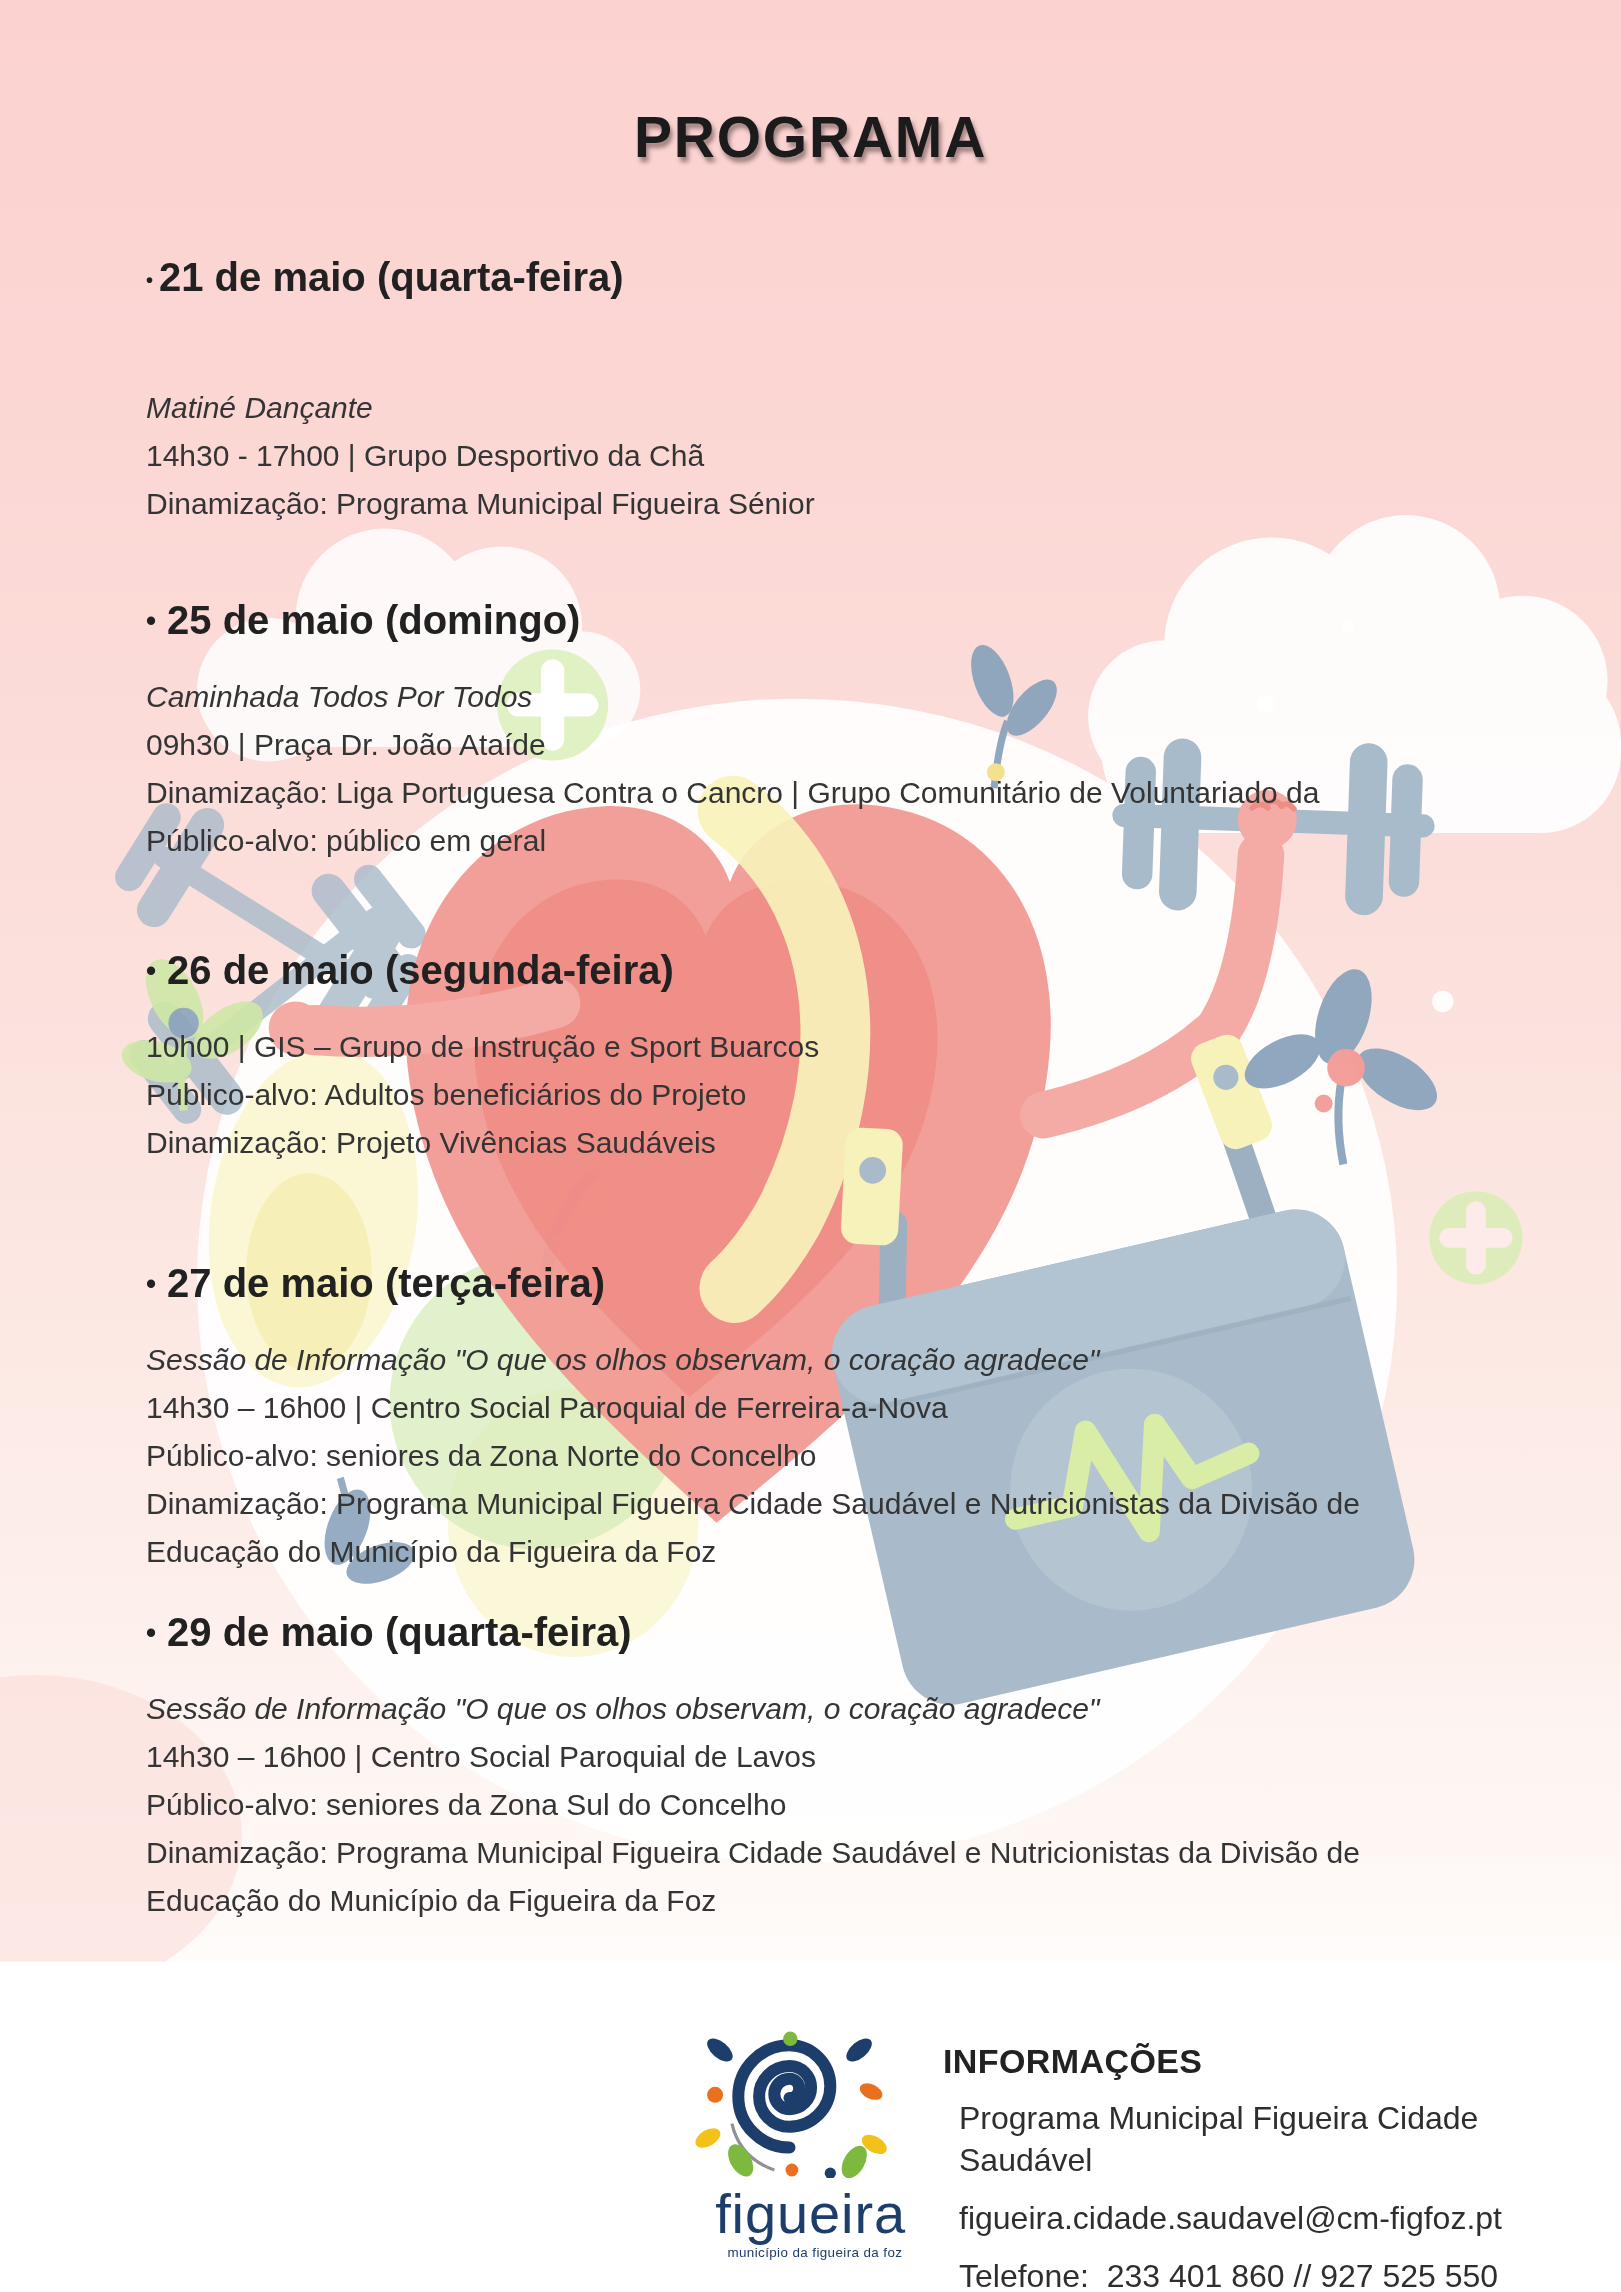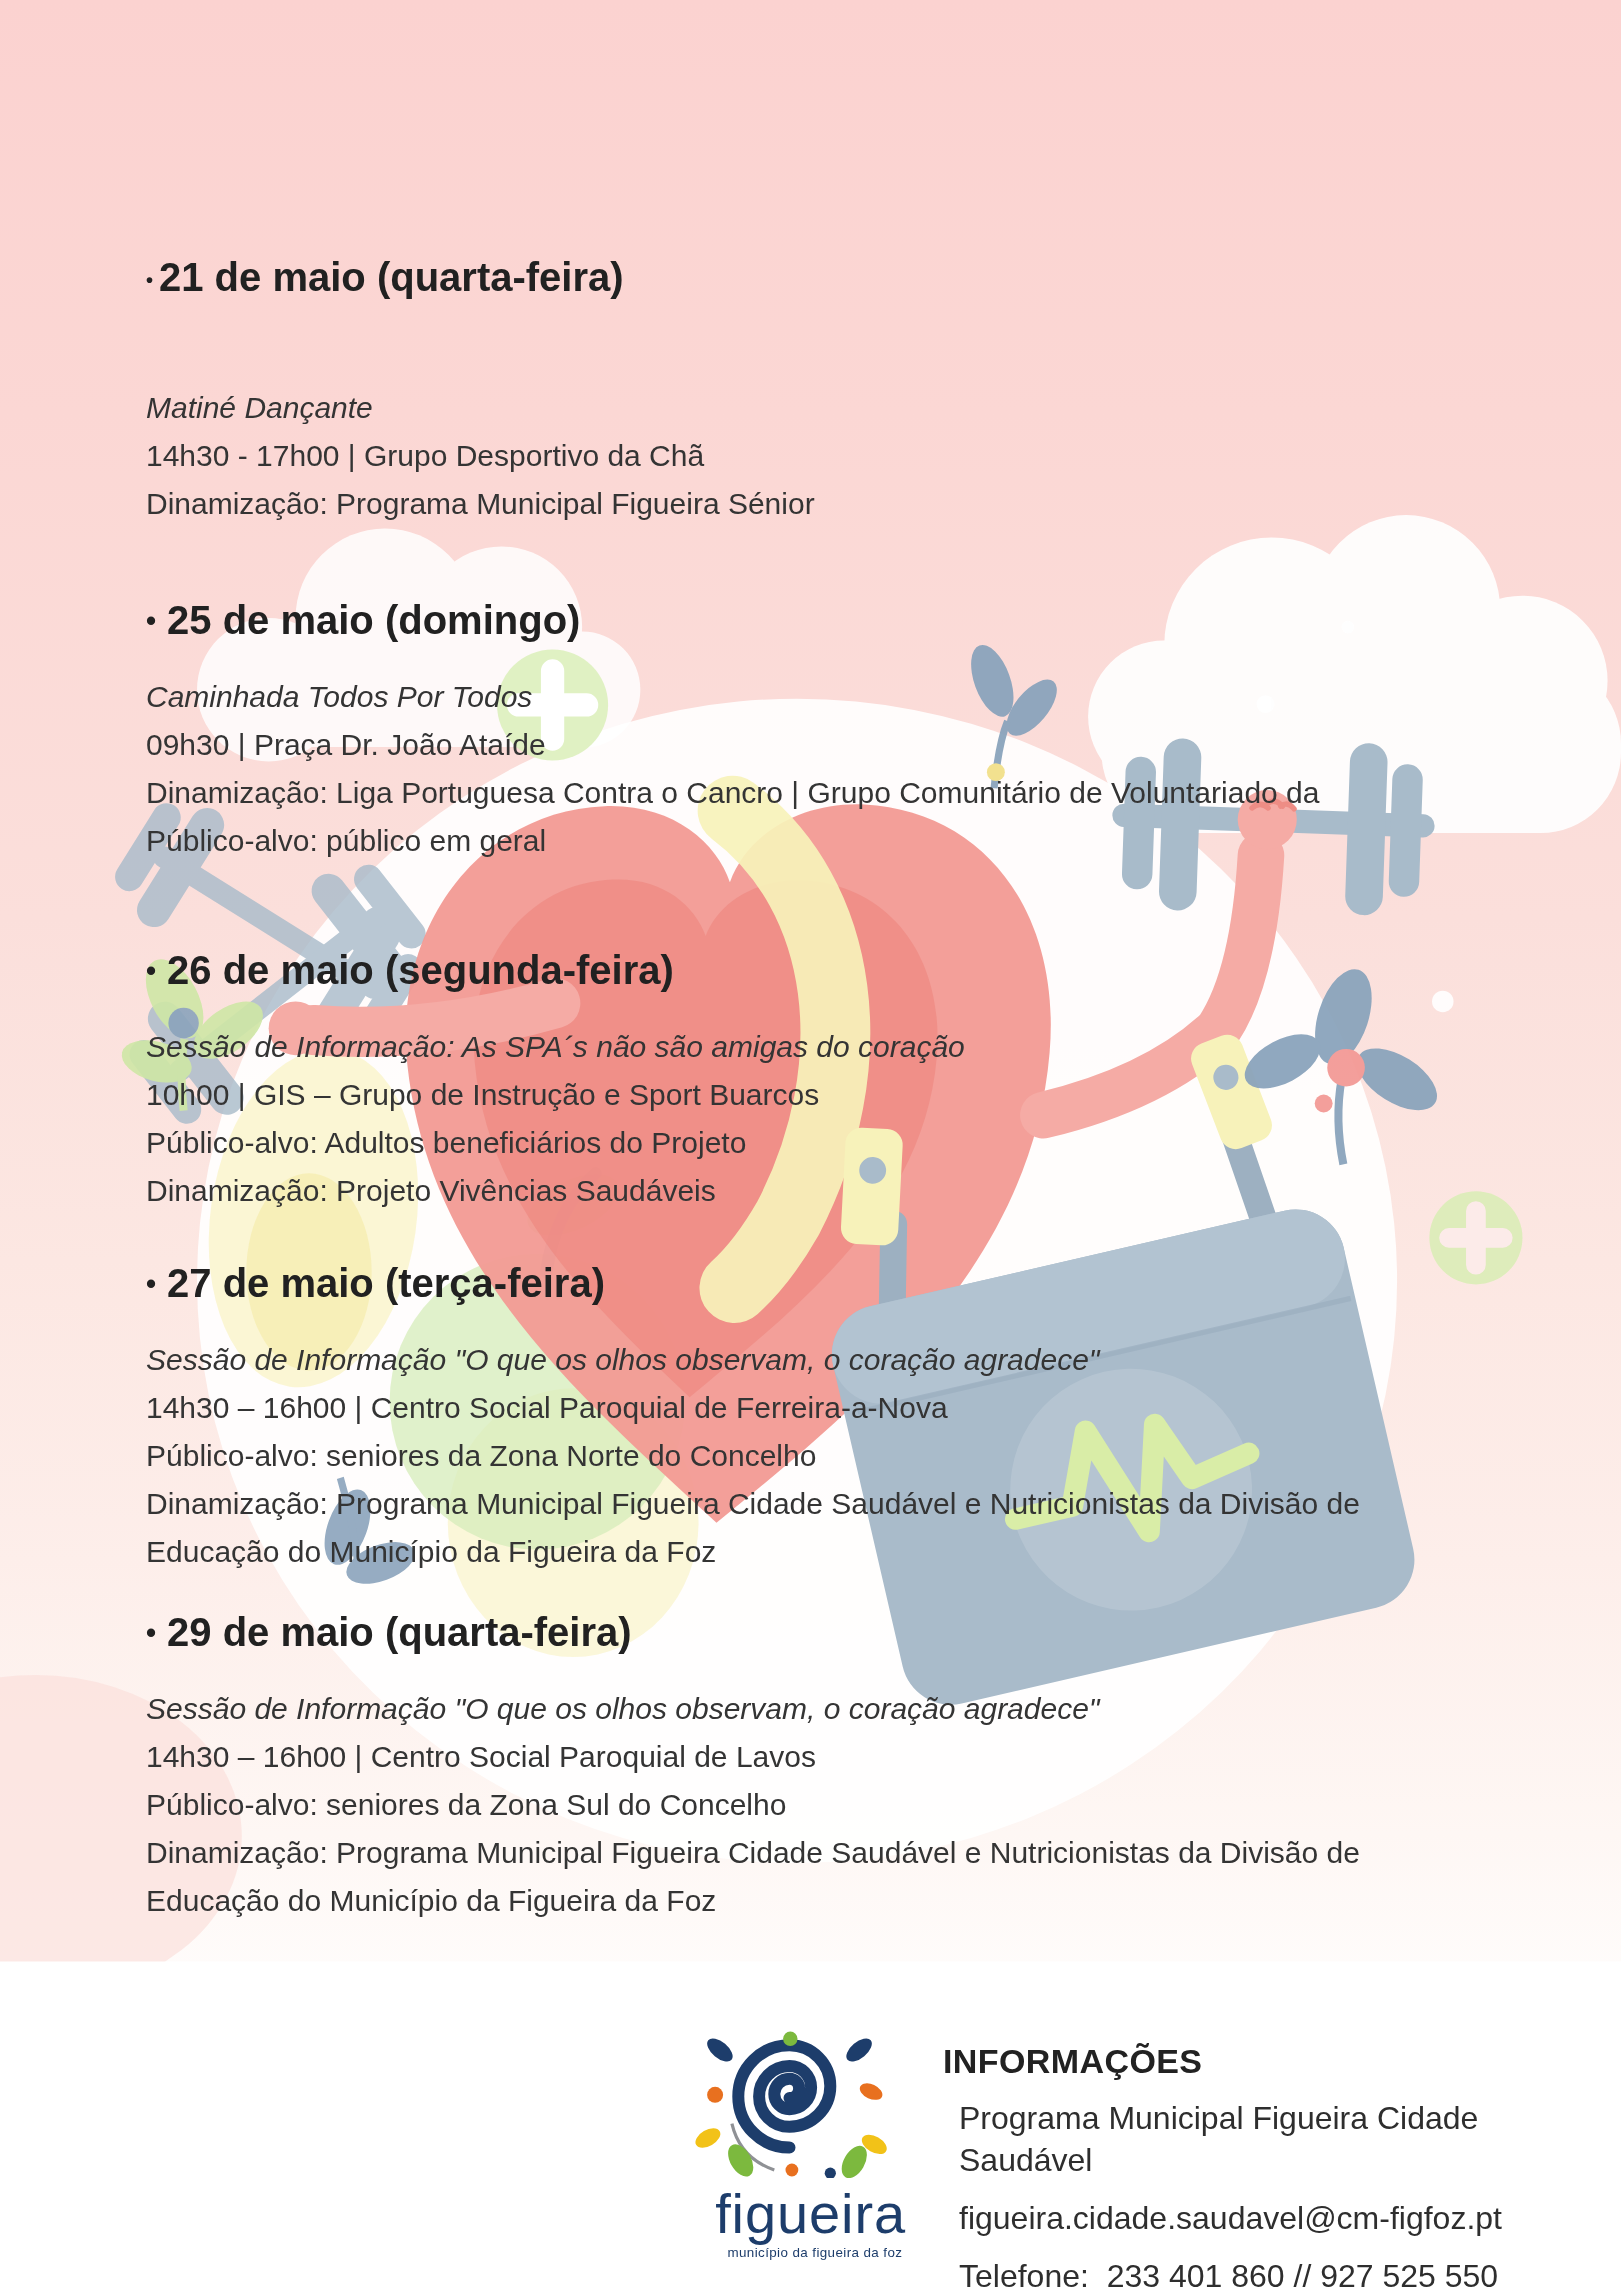--- a/index.html
+++ b/index.html
@@ -165,39 +165,39 @@
       <circle cx="1505" cy="700" r="7"></circle>
     </g>
 
     <ellipse cx="40" cy="2050" rx="230" ry="180" fill="#fbe0dc" opacity="0.7"></ellipse>
 
     <rect x="0" y="2190" width="1810" height="370" fill="#ffffff" opacity="0.97"></rect>
   </svg>
 
   <div class="content">
 
+    <h1 class="title">PROGRAMA</h1>
 
     <section class="event event--first" style="top:253px">
       <h2><span class="bullet">•</span><span>21 de maio (quarta-feira)</span></h2>
       <p class="subtitle">Matiné Dançante</p>
       <p class="line">14h30 - 17h00 | Grupo Desportivo da Chã</p>
       <p class="line">Dinamização: Programa Municipal Figueira Sénior</p>
     </section>
 
     <section class="event" style="top:596px">
       <h2><span class="bullet">•</span><span>25 de maio (domingo)</span></h2>
       <p class="subtitle">Caminhada Todos Por Todos</p>
       <p class="line">09h30 | Praça Dr. João Ataíde</p>
       <p class="line">Dinamização: Liga Portuguesa Contra o Cancro | Grupo Comunitário de Voluntariado da</p>
       <p class="line">Público-alvo: público em geral</p>
     </section>
 
     <section class="event" style="top:946px">
       <h2><span class="bullet">•</span><span>26 de maio (segunda-feira)</span></h2>
-      <p class="subtitle">Sessão de Informação: As SPA´s não são amigas do coração</p>
       <p class="line">10h00 | GIS – Grupo de Instrução e Sport Buarcos</p>
       <p class="line">Público-alvo: Adultos beneficiários do Projeto</p>
       <p class="line">Dinamização: Projeto Vivências Saudáveis</p>
     </section>
 
     <section class="event" style="top:1259px">
       <h2><span class="bullet">•</span><span>27 de maio (terça-feira)</span></h2>
       <p class="subtitle">Sessão de Informação "O que os olhos observam, o coração agradece"</p>
       <p class="line">14h30 – 16h00 | Centro Social Paroquial de Ferreira-a-Nova</p>
       <p class="line">Público-alvo: seniores da Zona Norte do Concelho</p>

